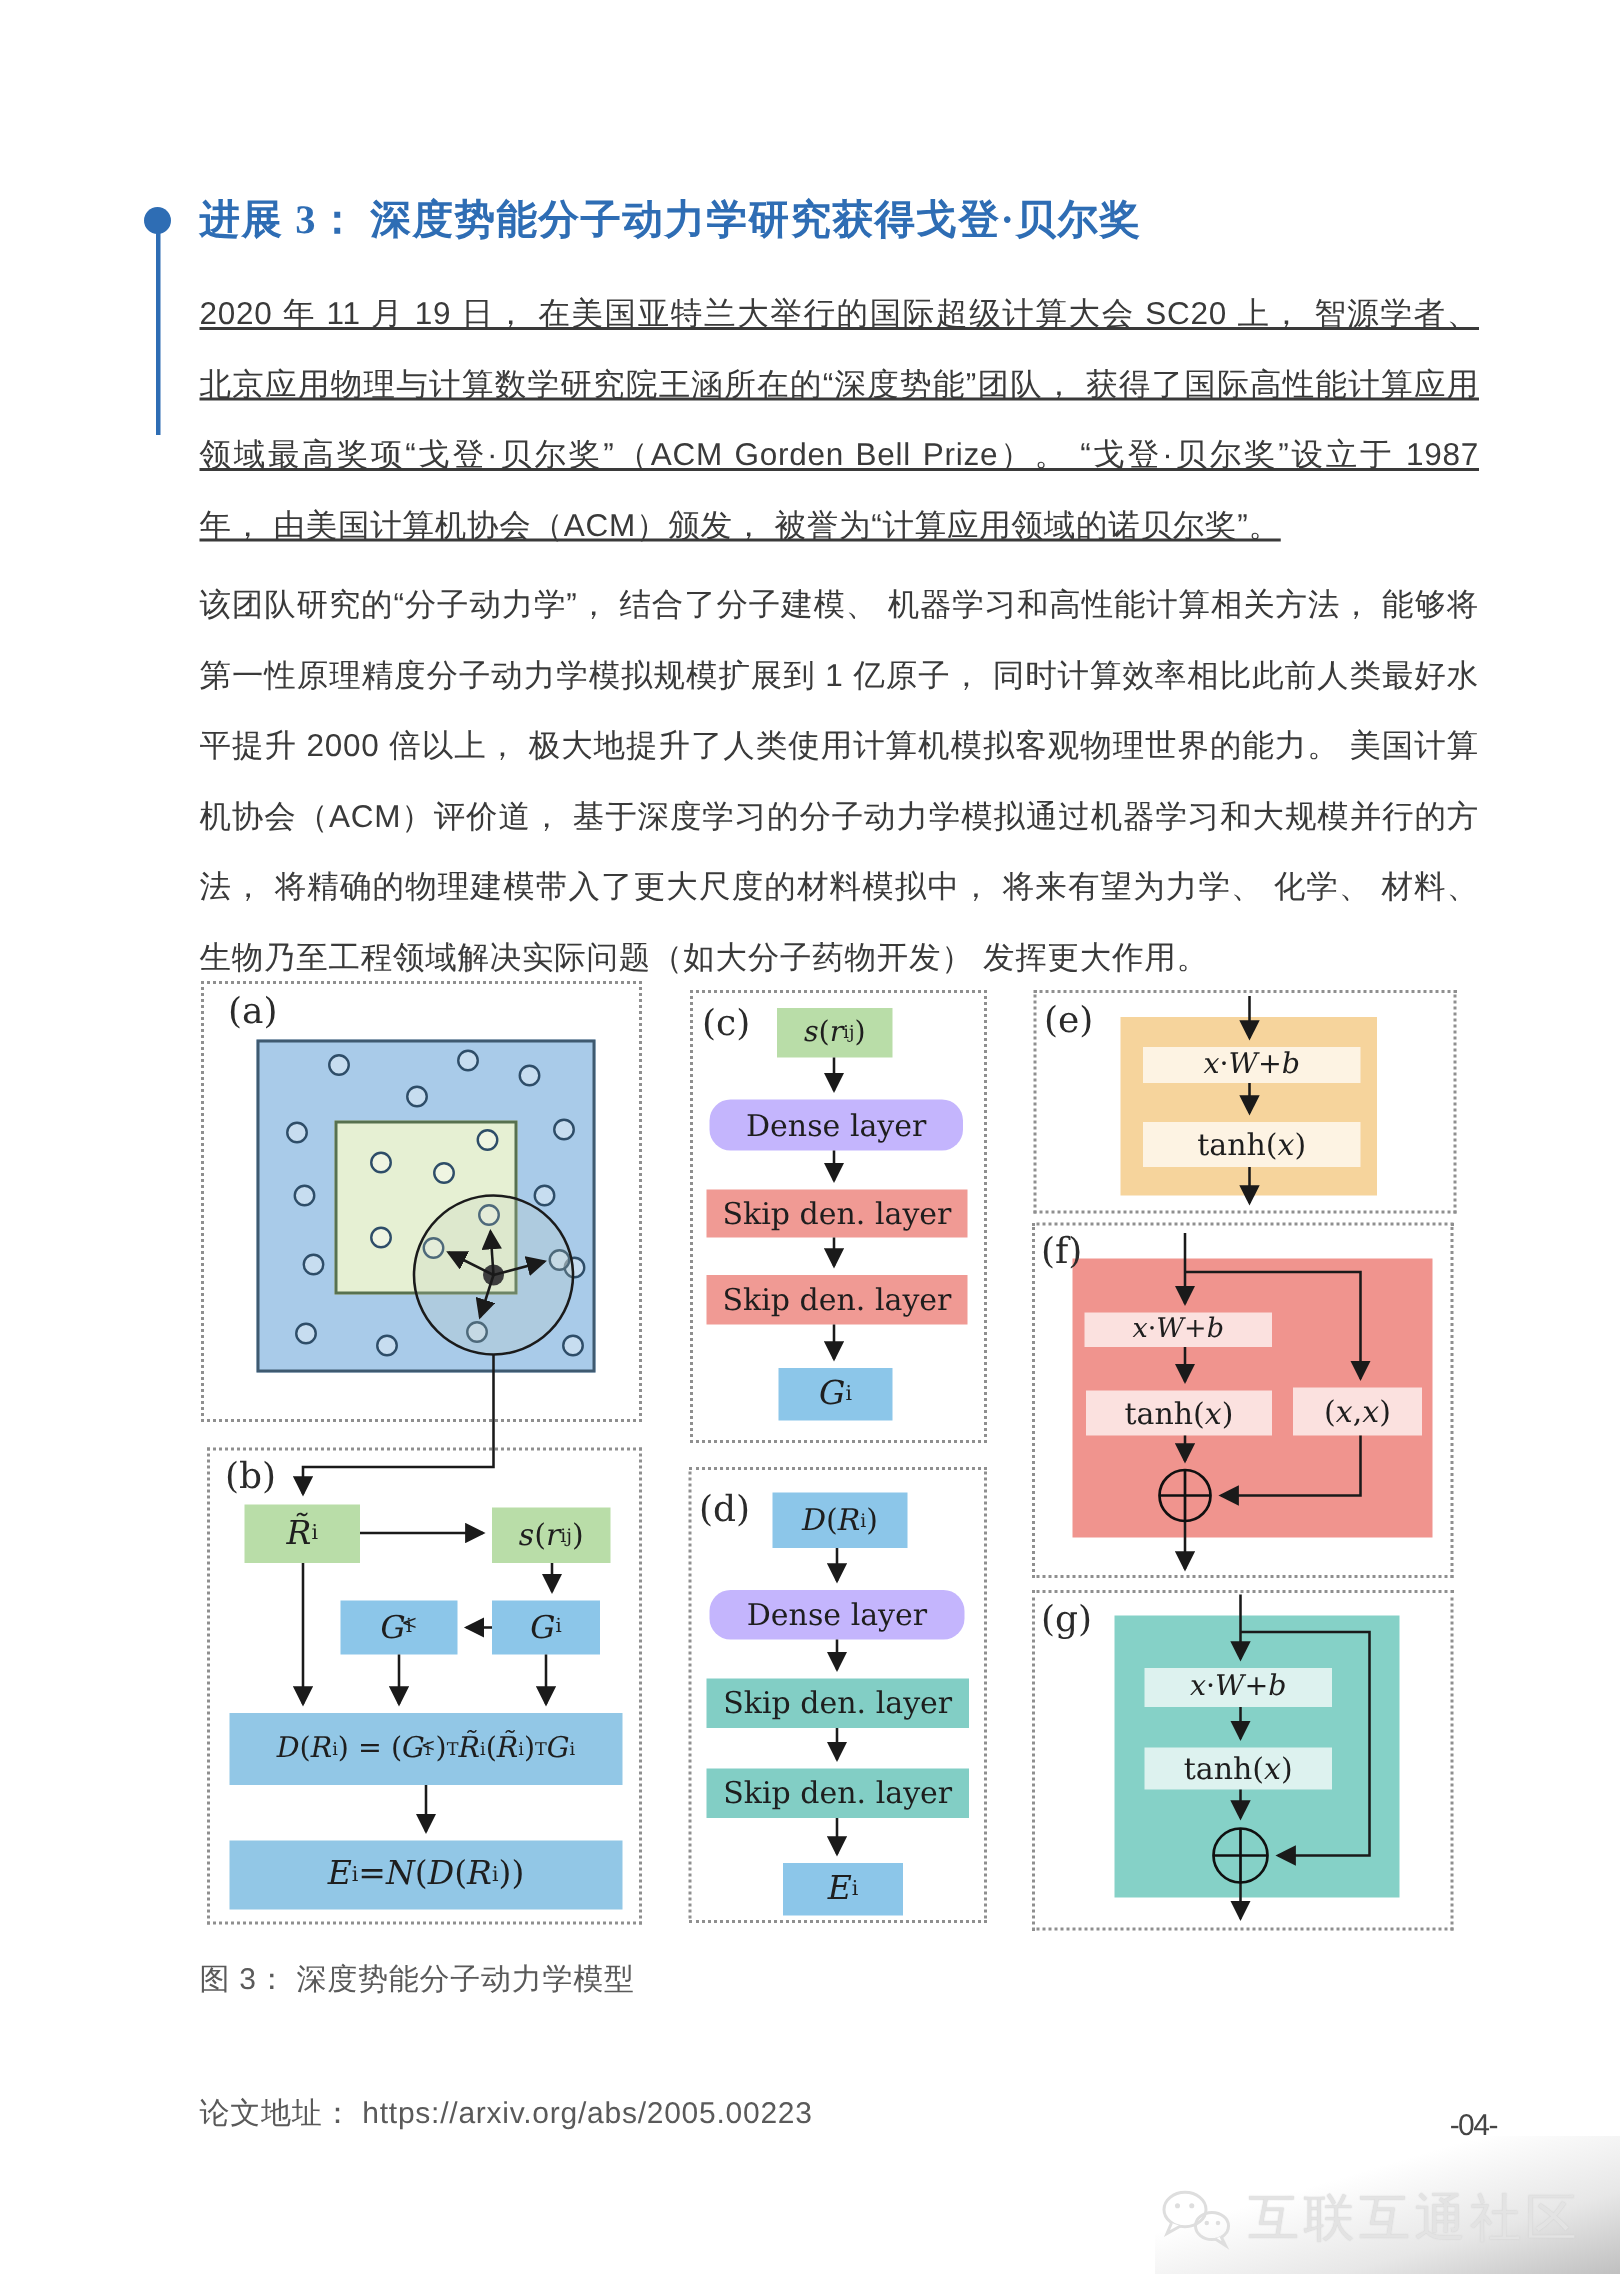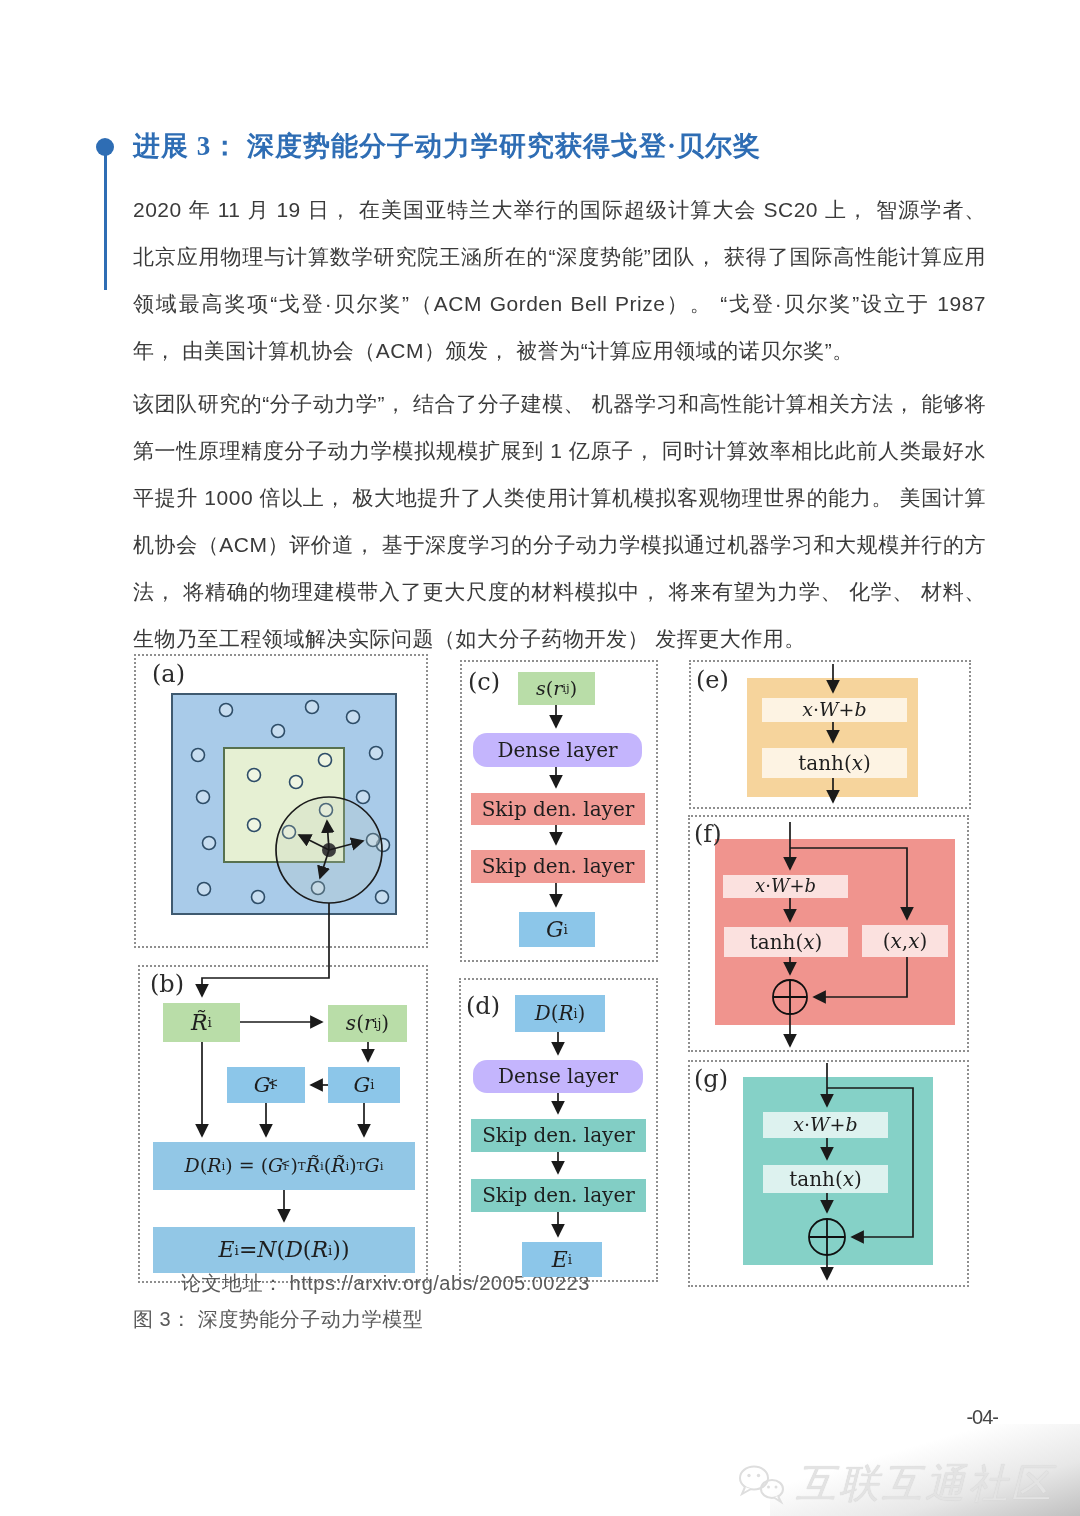--- a/index.html
+++ b/index.html
@@ -6,21 +6,21 @@
   .page{position:relative;width:1080px;height:1516px;background:#fff;overflow:hidden;
         font-family:"Liberation Sans",sans-serif;color:#333;}
   
   .bullet-dot{position:absolute;left:96px;top:138px;width:18px;height:18px;border-radius:50%;background:#2e6db4;}
   .accent-line{position:absolute;left:104px;top:154px;width:3px;height:136px;background:#2e6db4;}
   .sec-title{position:absolute;left:133px;top:128px;width:880px;margin:0;
              font-size:27px;font-weight:bold;color:#2e6db4;letter-spacing:1px;font-family:Liberation Serif, serif;}
   
   .para{position:absolute;left:133px;width:853px;margin:0;font-size:21px;line-height:47px;
         text-align:justify;color:#3a3a3a;letter-spacing:0.5px;}
-  .p1{top:186px;}
+  .p1{top:186px;text-decoration:underline;}
   .p2{top:380px;}
   
   .figure{position:absolute;left:130px;top:650px;width:845px;height:640px;}
   .panel{position:absolute;border:2px dotted #8f8f8f;box-sizing:border-box;}
   .plabel{position:absolute;font-family:"DejaVu Serif",serif;font-size:24px;color:#2b2b2b;z-index:3;}
   .art{position:absolute;box-sizing:border-box;}
   .fbox{position:absolute;display:flex;align-items:center;justify-content:center;
         font-family:"DejaVu Serif",serif;color:#1e1e1e;z-index:2;text-align:center;line-height:1.05;}
   .fbox i{font-style:italic;}
   sub{font-size:0.62em;}
@@ -33,39 +33,39 @@
   .pink{background:#f09a94;}
   .teal{background:#82cec5;}
   .cont-orange{background:#f6d49c;}
   .cont-pink{background:#f0948e;}
   .cont-teal{background:#85d1c7;}
   .wbox{background:rgba(255,255,255,0.72);}
   .overlay{position:absolute;left:0;top:0;z-index:5;pointer-events:none;}
   
   .cap{position:absolute;left:133px;font-size:20px;color:#5a5a5a;letter-spacing:0.5px;text-align:center;}
   .cap1{top:1306px;}
-  .cap2{top:1270px;margin-left:48px;}
+  .cap2{top:1395px;}
   
   .pagenum{position:absolute;right:82px;top:1406px;font-size:20px;color:#454545;letter-spacing:-1px;}
   .corner-shade{position:absolute;right:0;bottom:0;width:310px;height:92px;
     background:linear-gradient(to top left, rgba(140,140,140,0.55) 0%, rgba(160,160,160,0.25) 30%, rgba(255,255,255,0) 65%);}
   .watermark{position:absolute;right:26px;top:1456px;display:flex;align-items:center;gap:8px;z-index:6;}
-  .wm-text{font-size:40px;color:#e3e3e3;letter-spacing:3px;text-shadow:0 0 1px #c9c9c9;font-style:italic;}
+  .wm-text{font-size:34px;color:#e3e3e3;letter-spacing:3px;text-shadow:0 0 1px #c9c9c9;}
 </style>
 </head>
 <body>
 
 <div class="page">
 
   <span class="bullet-dot"></span>
   <div class="accent-line"></div>
   <h1 class="sec-title">进展 3： 深度势能分子动力学研究获得戈登·贝尔奖</h1>
 
   <p class="para p1">2020 年 11 月 19 日， 在美国亚特兰大举行的国际超级计算大会 SC20 上， 智源学者、 北京应用物理与计算数学研究院王涵所在的“深度势能”团队， 获得了国际高性能计算应用领域最高奖项“戈登·贝尔奖”（ACM Gorden Bell Prize）。 “戈登·贝尔奖”设立于 1987 年， 由美国计算机协会（ACM）颁发， 被誉为“计算应用领域的诺贝尔奖”。</p>
-  <p class="para p2">该团队研究的“分子动力学”， 结合了分子建模、 机器学习和高性能计算相关方法， 能够将第一性原理精度分子动力学模拟规模扩展到 1 亿原子， 同时计算效率相比此前人类最好水平提升 1000 倍以上， 极大地提升了人类使用计算机模拟客观物理世界的能力。 美国计算机协会（ACM）评价道， 基于深度学习的分子动力学模拟通过机器学习和大规模并行的方法， 将精确的物理建模带入了更大尺度的材料模拟中， 将来有望为力学、 化学、 材料、 生物乃至工程领域解决实际问题（如大分子药物开发） 发挥更大作用。</p>
+  <p class="para p2">该团队研究的“分子动力学”， 结合了分子建模、 机器学习和高性能计算相关方法， 能够将第一性原理精度分子动力学模拟规模扩展到 1 亿原子， 同时计算效率相比此前人类最好水平提升 2000 倍以上， 极大地提升了人类使用计算机模拟客观物理世界的能力。 美国计算机协会（ACM）评价道， 基于深度学习的分子动力学模拟通过机器学习和大规模并行的方法， 将精确的物理建模带入了更大尺度的材料模拟中， 将来有望为力学、 化学、 材料、 生物乃至工程领域解决实际问题（如大分子药物开发） 发挥更大作用。</p>
 
   <div class="figure">
 
     <div class="panel" style="left:4px;top:4px;width:294px;height:294px;"></div>
     <div class="panel" style="left:8px;top:315px;width:290px;height:318px;"></div>
     <div class="panel" style="left:330px;top:10px;width:198px;height:302px;"></div>
     <div class="panel" style="left:329px;top:328px;width:199px;height:304px;"></div>
     <div class="panel" style="left:559px;top:10px;width:282px;height:149px;"></div>
     <div class="panel" style="left:558px;top:165px;width:281px;height:237px;"></div>
     <div class="panel" style="left:558px;top:410px;width:281px;height:227px;"></div>

